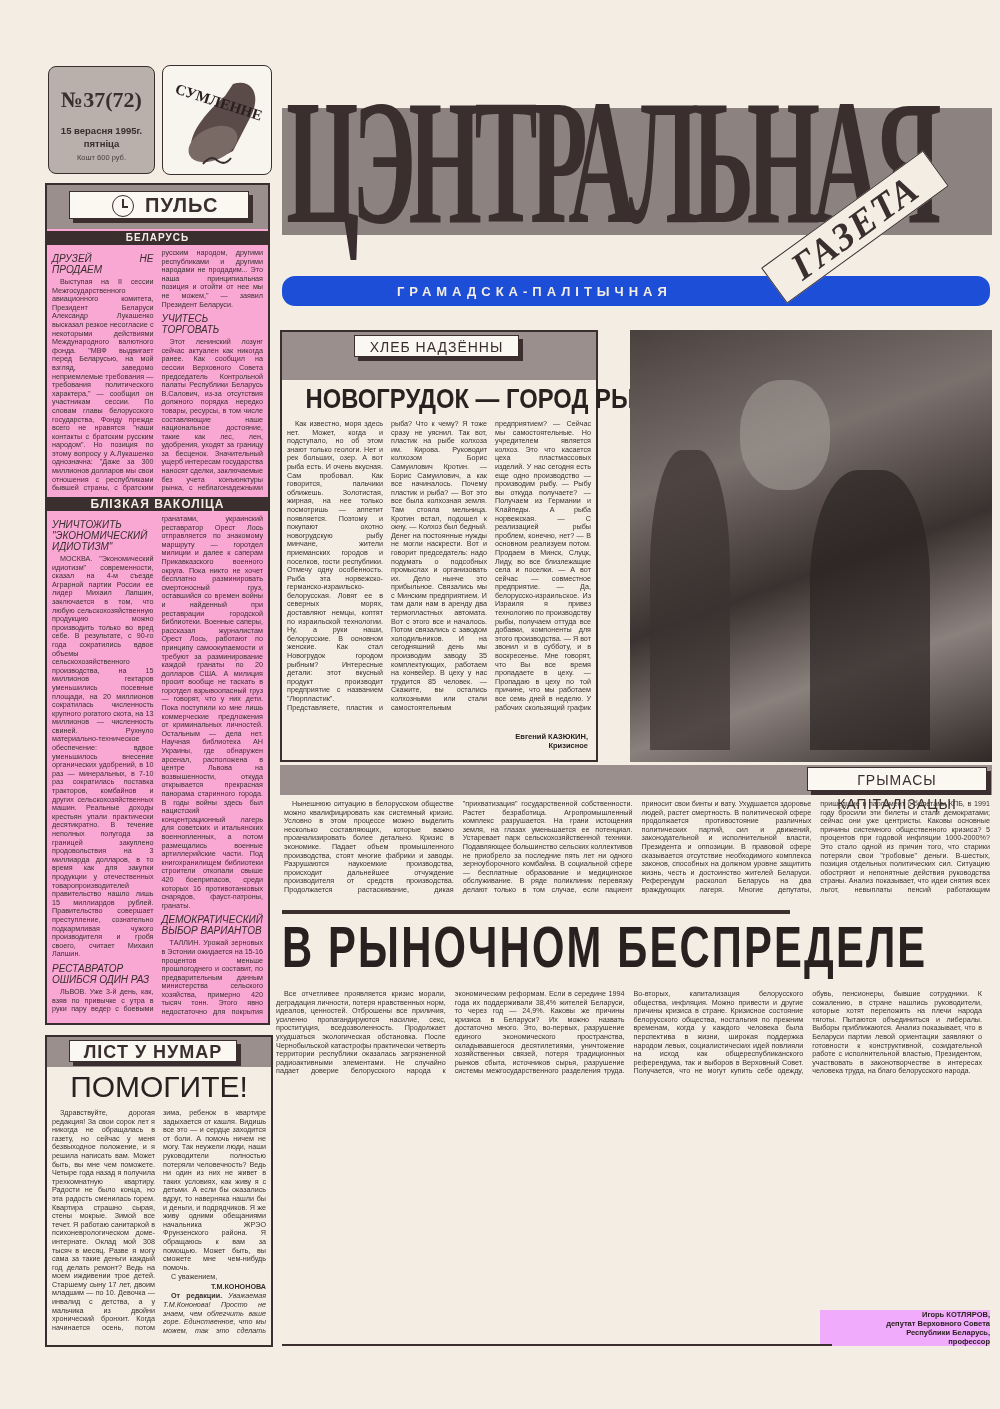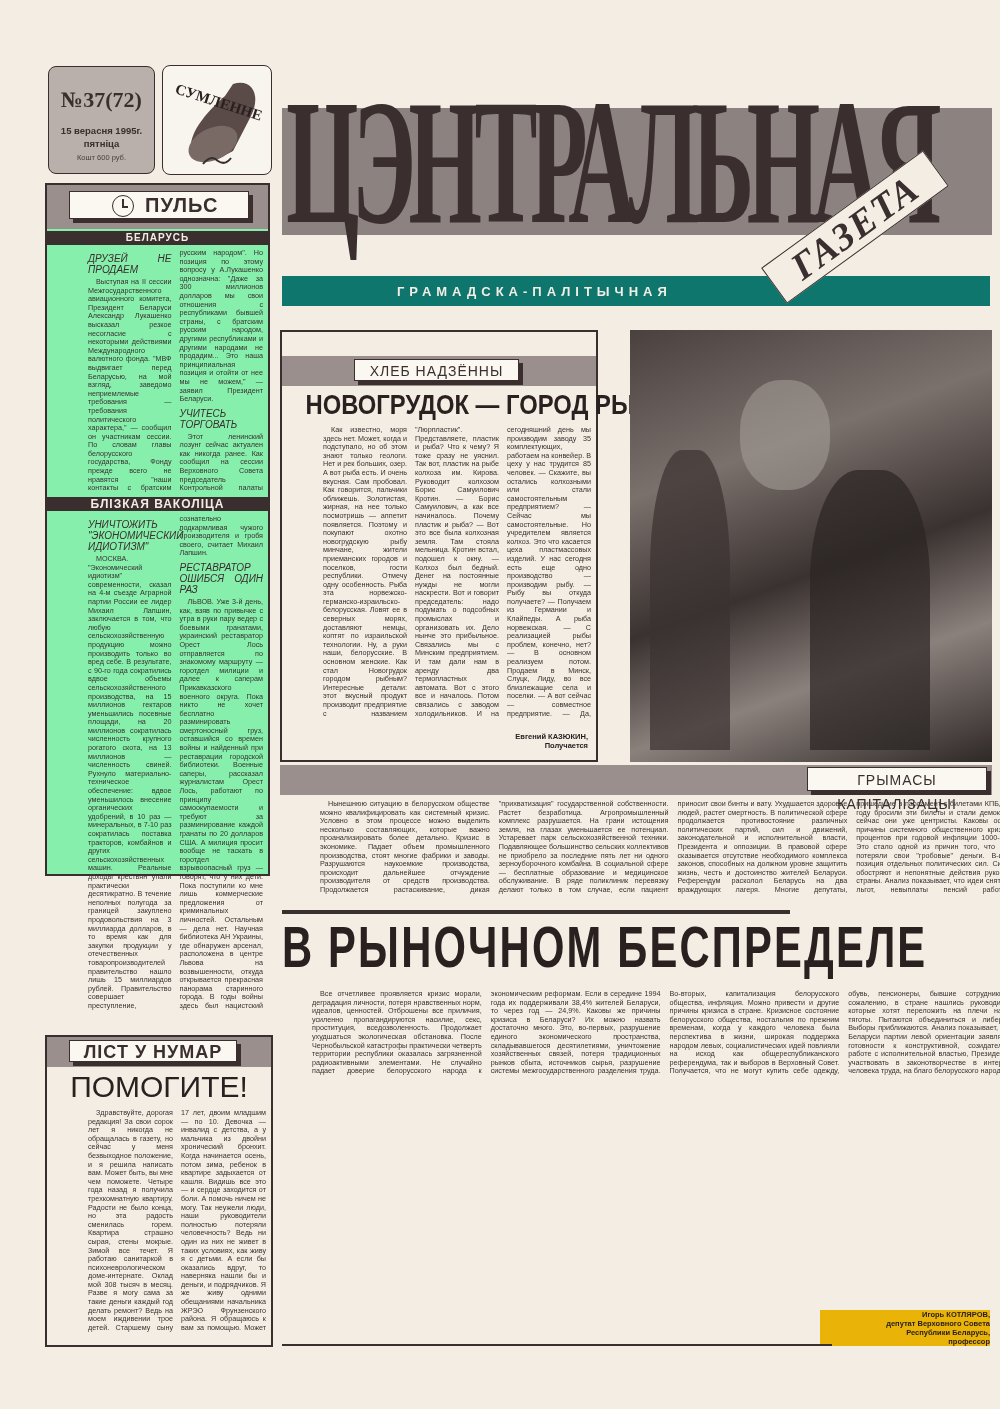--- a/index.html
+++ b/index.html
@@ -1,18 +1,18 @@
 <!DOCTYPE html>
 <html><head>
 <meta charset="utf-8">
 <style>
   * { box-sizing: border-box; margin: 0; padding: 0; }
   body { width: 1000px; height: 1409px; background: #f3ede4; font-family: "Liberation Sans", sans-serif; color: #2a2020; position: relative; overflow: hidden; }
   .abs { position: absolute; }
-  .txt { font-size: 7.2px; line-height: 8.6px; text-align: justify; color: #3a3030; margin-left: 36px; }
+  .txt { font-size: 7.2px; line-height: 8.6px; text-align: justify; color: #3a3030; }
   .txt p { text-indent: 8px; margin-bottom: 1px; }
   .sub { font-style: italic; font-size: 10px; line-height: 11px; margin: 4px 0 3px; text-transform: uppercase; color: #3a2e2e; }
   .cols2 { column-count: 2; column-gap: 8px; }
   .cols3 { column-count: 3; column-gap: 8px; }
   .cols4 { column-count: 4; column-gap: 9px; }
   .box { border: 2px solid #3a2e2e; }
   .bar { background: #3a2e2e; color: #f3ede4; text-align: center; font-weight: bold; letter-spacing: 1px; }
   .graybar { background: #9a8f8c; }
   .label-box { background: #fbf8f2; border: 1px solid #3a2e2e; box-shadow: 4px 4px 0 #3a2e2e; text-align: center; }
   .q { font-weight: bold; font-style: italic; }
@@ -31,28 +31,28 @@
   <svg width="110" height="110" viewBox="0 0 110 110">
     <path d="M70 18 C 90 12, 98 30, 88 50 L 70 85 C 55 95, 30 92, 28 78 C 30 62, 45 45, 62 30 Z" fill="#5a4a48"></path>
     <ellipse cx="50" cy="78" rx="26" ry="16" fill="#7a6a66" transform="rotate(-25 50 78)"></ellipse>
     <path d="M40 98 Q 48 88 55 95 Q 62 100 68 92" stroke="#3a2e2e" stroke-width="2" fill="none"></path>
     <text x="6" y="40" font-family="Liberation Serif, serif" font-weight="bold" font-size="15" fill="#2a2020" transform="rotate(18 50 50)">СУМЛЕННЕ</text>
   </svg>
 </div>
 
 <div class="abs" style="left:282px;top:108px;width:710px;height:127px;background:#8c8280;"></div>
 <div class="abs" style="left:286px;top:62px;width:705px;font-family:'Liberation Serif',serif;font-weight:bold;font-size:178px;line-height:200px;color:#3a2e2e;letter-spacing:-14px;transform:scaleX(0.53);transform-origin:left top;white-space:nowrap;">ЦЭНТРАЛЬНАЯ</div>
-<div class="abs" style="left:282px;top:276px;width:708px;height:30px;background:#0f766e;">
+<div class="abs" style="left:282px;top:276px;width:708px;height:30px;background:#1d4ed8;border-radius:13px;">
   <span style="position:absolute;left:115px;top:8px;color:#f3ede4;font-weight:bold;font-size:13px;letter-spacing:5px;">ГРАМАДСКА-ПАЛІТЫЧНАЯ</span>
 </div>
 <div class="abs" style="left:755px;top:205px;width:200px;height:44px;background:#f3ede4;border:1.5px solid #3a2e2e;transform:rotate(-36deg);text-align:center;">
   <span style="font-family:'Liberation Serif',serif;font-weight:bold;font-style:italic;font-size:38px;line-height:42px;color:#3a2e2e;letter-spacing:2px;">ГАЗЕТА</span>
 </div>
 
-<div class="abs box" style="left:45px;top:183px;width:225px;height:693px;background:#86efac;">
+<div class="abs box" style="left:45px;top:183px;width:225px;height:842px;background:#f9a8d4;">
   <div class="graybar" style="height:44px;position:relative;">
     <div class="label-box" style="position:absolute;left:22px;top:6px;width:180px;height:28px;">
       <span style="position:absolute;left:42px;top:3px;width:22px;height:22px;border:1.5px solid #3a2e2e;border-radius:50%;">
         <span style="position:absolute;left:9px;top:3px;width:1.5px;height:8px;background:#3a2e2e;"></span>
         <span style="position:absolute;left:9px;top:10px;width:6px;height:1.5px;background:#3a2e2e;"></span>
       </span>
       <span style="position:absolute;left:75px;top:2px;font-weight:bold;font-size:20px;letter-spacing:1px;color:#3a2e2e;">ПУЛЬС</span>
     </div>
   </div>
   <div class="bar" style="font-size:10px;line-height:14px;margin-top:2px;">БЕЛАРУСЬ</div>
@@ -69,32 +69,32 @@
     <p>МОСКВА. "Экономический идиотизм" современности, сказал на 4-м съезде Аграрной партии России ее лидер Михаил Лапшин, заключается в том, что любую сельскохозяйственную продукцию можно производить только во вред себе. В результате, с 90-го года сократились вдвое объемы сельскохозяйственного производства, на 15 миллионов гектаров уменьшились посевные площади, на 20 миллионов сократилась численность крупного рогатого скота, на 13 миллионов — численность свиней. Рухнуло материально-техническое обеспечение: вдвое уменьшилось внесение органических удобрений, в 10 раз — минеральных, в 7-10 раз сократилась поставка тракторов, комбайнов и других сельскохозяйственных машин. Реальные доходы крестьян упали практически десятикратно. В течение неполных полугода за границей закуплено продовольствия на 3 миллиарда долларов, в то время как для закупки продукции у отечественных товаропроизводителей правительство нашло лишь 15 миллиардов рублей. Правительство совершает преступление, сознательно подкармливая чужого производителя и гробя своего, считает Михаил Лапшин.</p>
     <div class="sub">РЕСТАВРАТОР ОШИБСЯ ОДИН РАЗ</div>
     <p>ЛЬВОВ. Уже 3-й день, как, взяв по привычке с утра в руки пару ведер с боевыми гранатами, украинский реставратор Орест Лось отправляется по знакомому маршруту — горотдел милиции и далее к саперам Прикавказского военного округа. Пока никто не хочет бесплатно разминировать смертоносный груз, оставшийся со времен войны и найденный при реставрации городской библиотеки. Военные саперы, рассказал журналистам Орест Лось, работают по принципу самоокупаемости и требуют за разминирование каждой гранаты по 20 долларов США. А милиция просит вообще не таскать в горотдел взрывоопасный груз — говорят, что у них дети. Пока поступили ко мне лишь коммерческие предложения от криминальных личностей. Остальным — дела нет. Научная библиотека АН Украины, где обнаружен арсенал, расположена в центре Львова на возвышенности, откуда открывается прекрасная панорама старинного города. В годы войны здесь был нацистский концентрационный лагерь для советских и итальянских военнопленных, а потом размещались военные артиллерийские части. Под книгохранилищем библиотеки строители откопали свыше 420 боеприпасов, среди которых 16 противотанковых снарядов, фауст-патроны, гранаты.</p>
     <div class="sub">ДЕМОКРАТИЧЕСКИЙ ВЫБОР ВАРИАНТОВ</div>
     <p>ТАЛЛИН. Урожай зерновых в Эстонии ожидается на 15-16 процентов меньше прошлогоднего и составит, по предварительным данным министерства сельского хозяйства, примерно 420 тысяч тонн. Этого явно недостаточно для покрытия потребностей внутреннего рынка Эстонии, примерно половину необходимого зерна республике придется закупать за рубежом. В местных средствах массовой информации говорится о том, что уже сейчас Эстонии предлагают российскую пшеницу по цене более 2000 эстонских крон за тонну и американскую по цене свыше 2500 крон. На каком варианте будет остановлен выбор, пока неясно. Но известно, что в любом случае недород продовольственного и фуражного зерна скажется на цене не только хлеба, муки и крупяных изделий, но и на цене эстонского мяса и молока. Кроме этого, ожидается и повышение цен на картофель, так как и его урожай, по прогнозам Минсельхоза республики, будет примерно на 15 процентов ниже прошлогоднего.</p>
 
   </div>
 </div>
 
 <div class="abs box" style="left:280px;top:330px;width:318px;height:432px;background:#f3ede4;">
-  <div class="graybar" style="height:30px;position:relative;margin-top:24px;">
+  <div class="graybar" style="height:48px;position:relative;">
     <div class="label-box" style="position:absolute;left:72px;top:3px;width:165px;height:22px;">
       <span style="font-size:14px;line-height:22px;letter-spacing:1px;color:#3a2e2e;">ХЛЕБ НАДЗЁННЫ</span>
     </div>
   </div>
   <div style="font-family:'Liberation Sans',sans-serif;font-weight:bold;font-size:28px;line-height:38px;text-align:center;color:#2a2020;transform:scaleX(0.85);white-space:nowrap;">НОВОГРУДОК — ГОРОД РЫБНЫЙ</div>
   <div class="txt cols3" style="padding:2px 5px;height:300px;overflow:hidden;">
     <p>Как известно, моря здесь нет. Может, когда и подступало, но об этом знают только геологи. Нет и рек больших, озер. А вот рыба есть. И очень вкусная. Сам пробовал. Как говорится, пальчики оближешь. Золотистая, жирная, на нее только посмотришь — аппетит появляется. Поэтому и покупают охотно новогрудскую рыбу минчане, жители приеманских городов и поселков, гости республики. Отмечу одну особенность. Рыба эта норвежско-германско-израильско-белорусская. Ловят ее в северных морях, доставляют немцы, коптят по израильской технологии. Ну, а руки наши, белорусские. В основном женские. Как стал Новогрудок городом рыбным? Интересные детали: этот вкусный продукт производит предприятие с названием "Люрпластик". Представляете, пластик и рыба? Что к чему? Я тоже сразу не уяснил. Так вот, пластик на рыбе колхоза им. Кирова. Руководит колхозом Борис Самуилович Кротин. — Борис Самуилович, а как все начиналось. Почему пластик и рыба? — Вот это все была колхозная земля. Там стояла мельница. Кротин встал, подошел к окну. — Колхоз был бедный. Денег на постоянные нужды не могли наскрести. Вот и говорит председатель: надо подумать о подсобных промыслах и организовать их. Дело нынче это прибыльное. Связались мы с Минским предприятием. И там дали нам в аренду два термопластных автомата. Вот с этого все и началось. Потом связались с заводом холодильников. И на сегодняшний день мы производим заводу 35 комплектующих, работаем на конвейер. В цеху у нас трудится 85 человек. — Скажите, вы остались колхозными или стали самостоятельным предприятием? — Сейчас мы самостоятельные. Но учредителем является колхоз. Это что касается цеха пластмассовых изделий. У нас сегодня есть еще одно производство — производим рыбу. — Рыбу вы откуда получаете? — Получаем из Германии и Клайпеды. А рыба норвежская. — С реализацией рыбы проблем, конечно, нет? — В основном реализуем потом. Продаем в Минск, Слуцк, Лиду, во все близлежащие села и поселки. — А вот сейчас — совместное предприятие. — Да, белорусско-израильское. Из Израиля я привез технологию по производству рыбы, получаем оттуда все добавки, компоненты для этого производства. — Я вот звонил и в субботу, и в воскресенье. Мне говорят, что Вы все время пропадаете в цеху. — Пропадаю в цеху по той причине, что мы работаем все семь дней в неделю. У рабочих скользящий график выходных. — Вы будете расширяться, строить новое? — Покажет время. Ибо на сегодняшний день производством заниматься невыгодно. Лучше торговать. В Новогрудке все малые предприятия стоят. Практически работаем только мы. Налоговый пресс очень давит. И все уяснили: заниматься коммерцией выгодно — моментальный оборот денег. — Но поговорим о вашем коллективе, о ваших людях. — Рыбу мы продаем раз в неделю, продаем, конечно, дешевле. Средняя зарплата у наших рабочих 1200000 и более. — Люди к вам просятся на работу? — Конечно. Такая безработица в городе, поэтому к нам ежедневно идут люди. Хорошо, когда тебя знают. Это труд. Но это не дешевая популярность. За всем этим — труд, да еще какой! Борис Самуилович Кротин сумел сделать Новогрудок еще и городом рыбным.</p>
   </div>
   <div style="position:absolute;right:8px;bottom:10px;text-align:right;font-size:7.5px;font-weight:bold;">
     <div>Евгений КАЗЮКИН,</div>
-    <div>Получается</div>
+    <div>Кризисное</div>
   </div>
 </div>
 
 <div class="abs" style="left:630px;top:330px;width:362px;height:432px;background:linear-gradient(160deg,#4a403e 0%,#7a706c 30%,#3a3230 55%,#8a807c 75%,#2e2826 100%);">
   <div style="position:absolute;left:110px;top:50px;width:90px;height:110px;border-radius:45%;background:#a8a09a;opacity:.55;"></div>
   <div style="position:absolute;left:180px;top:140px;width:120px;height:280px;border-radius:40% 40% 0 0;background:#2a2422;opacity:.7;"></div>
   <div style="position:absolute;left:20px;top:120px;width:80px;height:300px;border-radius:40% 40% 0 0;background:#3a3230;opacity:.7;"></div>
 </div>
 
 <div class="abs graybar" style="left:280px;top:765px;width:712px;height:30px;">
@@ -103,21 +103,21 @@
   </div>
 </div>
 <div class="abs txt cols4" style="left:284px;top:800px;width:706px;height:95px;overflow:hidden;">
   <p>Нынешнюю ситуацию в белорусском обществе можно квалифицировать как системный кризис. Условно в этом процессе можно выделить несколько составляющих, которые важно проанализировать более детально. Кризис в экономике. Падает объем промышленного производства, стоят многие фабрики и заводы. Разрушаются наукоемкие производства, происходит дальнейшее отчуждение производителя от средств производства. Продолжается растаскивание, дикая "прихватизация" государственной собственности. Растет безработица. Агропромышленный комплекс разрушается. На грани истощения земля, на глазах уменьшается ее потенциал. Устаревает парк сельскохозяйственной техники. Подавляющее большинство сельских коллективов не приобрело за последние пять лет ни одного зерноуборочного комбайна. В социальной сфере — бесплатные образование и медицинское обслуживание. В ряде поликлиник перевязку делают только в том случае, если пациент приносит свои бинты и вату. Ухудшается здоровье людей, растет смертность. В политической сфере продолжается противостояние различных политических партий, сил и движений, законодательной и исполнительной власти, Президента и оппозиции. В правовой сфере сказывается отсутствие необходимого комплекса законов, способных на должном уровне защитить жизнь, честь и достоинство жителей Беларуси. Референдум расколол Беларусь на два враждующих лагеря. Многие депутаты, пришедшие в парламент с билетами КПБ, в 1991 году бросили эти билеты и стали демократами; сейчас они уже центристы. Каковы основные причины системного общественного кризиса? 5 процентов при годовой инфляции 1000-2000%? Это стало одной из причин того, что старики потеряли свои "гробовые" деньги. В-шестых, позиция отдельных политических сил. Ситуацию обостряют и непонятные действия руководства страны. Анализ показывает, что идеи снятия всех льгот, невыплаты пенсий работающим пенсионерам направлены прежде всего на то, чтобы раздробить электорат Президента. России явно не нравятся процессы, направленные на интеграцию белорусского и российского народов. В республике началась активная подготовка к предстоящим выборам в Верховный Совет Беларуси.</p>
 </div>
 <div class="abs" style="left:282px;top:910px;width:508px;height:4px;background:#3a2e2e;"></div>
 <div class="abs" style="left:282px;top:914px;width:508px;font-weight:bold;font-size:58px;line-height:66px;color:#2a2020;white-space:nowrap;transform:scaleX(0.72);transform-origin:left top;letter-spacing:3px;">В РЫНОЧНОМ БЕСПРЕДЕЛЕ</div>
 <div class="abs txt cols4" style="left:276px;top:990px;width:706px;height:400px;overflow:hidden;">
   <p>Все отчетливее проявляется кризис морали, деградация личности, потеря нравственных норм, идеалов, ценностей. Отброшены все приличия, усиленно пропагандируются насилие, секс, проституция, вседозволенность. Продолжает ухудшаться экологическая обстановка. После Чернобыльской катастрофы практически четверть территории республики оказалась загрязненной радиоактивными элементами. Не случайно падает доверие белорусского народа к экономическим реформам. Если в середине 1994 года их поддерживали 38,4% жителей Беларуси, то через год — 24,9%. Каковы же причины кризиса в Беларуси? Их можно назвать достаточно много. Это, во-первых, разрушение единого экономического пространства, складывавшегося десятилетиями, уничтожение хозяйственных связей, потеря традиционных рынков сбыта, источников сырья, разрушение системы межгосударственного разделения труда. Во-вторых, капитализация белорусского общества, инфляция. Можно привести и другие причины кризиса в стране. Кризисное состояние белорусского общества, ностальгия по прежним временам, когда у каждого человека была перспектива в жизни, широкая поддержка народом левых, социалистических идей повлияли на исход как общереспубликанского референдума, так и выборов в Верховный Совет. Получается, что не могут купить себе одежду, обувь, пенсионеры, бывшие сотрудники. К сожалению, в стране нашлись руководители, которые хотят переложить на плечи народа тяготы. Пытаются объединиться и либералы. Выборы приближаются. Анализ показывает, что в Беларуси партии левой ориентации заявляют о готовности к конструктивной, созидательной работе с исполнительной властью, Президентом, участвовать в законотворчестве в интересах человека труда, на благо белорусского народа.</p>
 </div>
-<div class="abs" style="left:820px;top:1310px;width:170px;text-align:right;font-size:7.5px;line-height:9px;font-weight:bold;background:#eab308;">
+<div class="abs" style="left:820px;top:1310px;width:170px;text-align:right;font-size:7.5px;line-height:9px;font-weight:bold;background:#f0abfc;">
   <div>Игорь КОТЛЯРОВ,</div>
   <div>депутат Верховного Совета</div>
   <div>Республики Беларусь,</div>
   <div>профессор</div>
 </div>
 <div class="abs" style="left:282px;top:1344px;width:550px;height:2px;background:#3a2e2e;"></div>
 
 <div class="abs box" style="left:45px;top:1035px;width:228px;height:312px;background:#f3ede4;">
   <div class="graybar" style="height:30px;position:relative;">
     <div class="label-box" style="position:absolute;left:22px;top:3px;width:168px;height:22px;">

